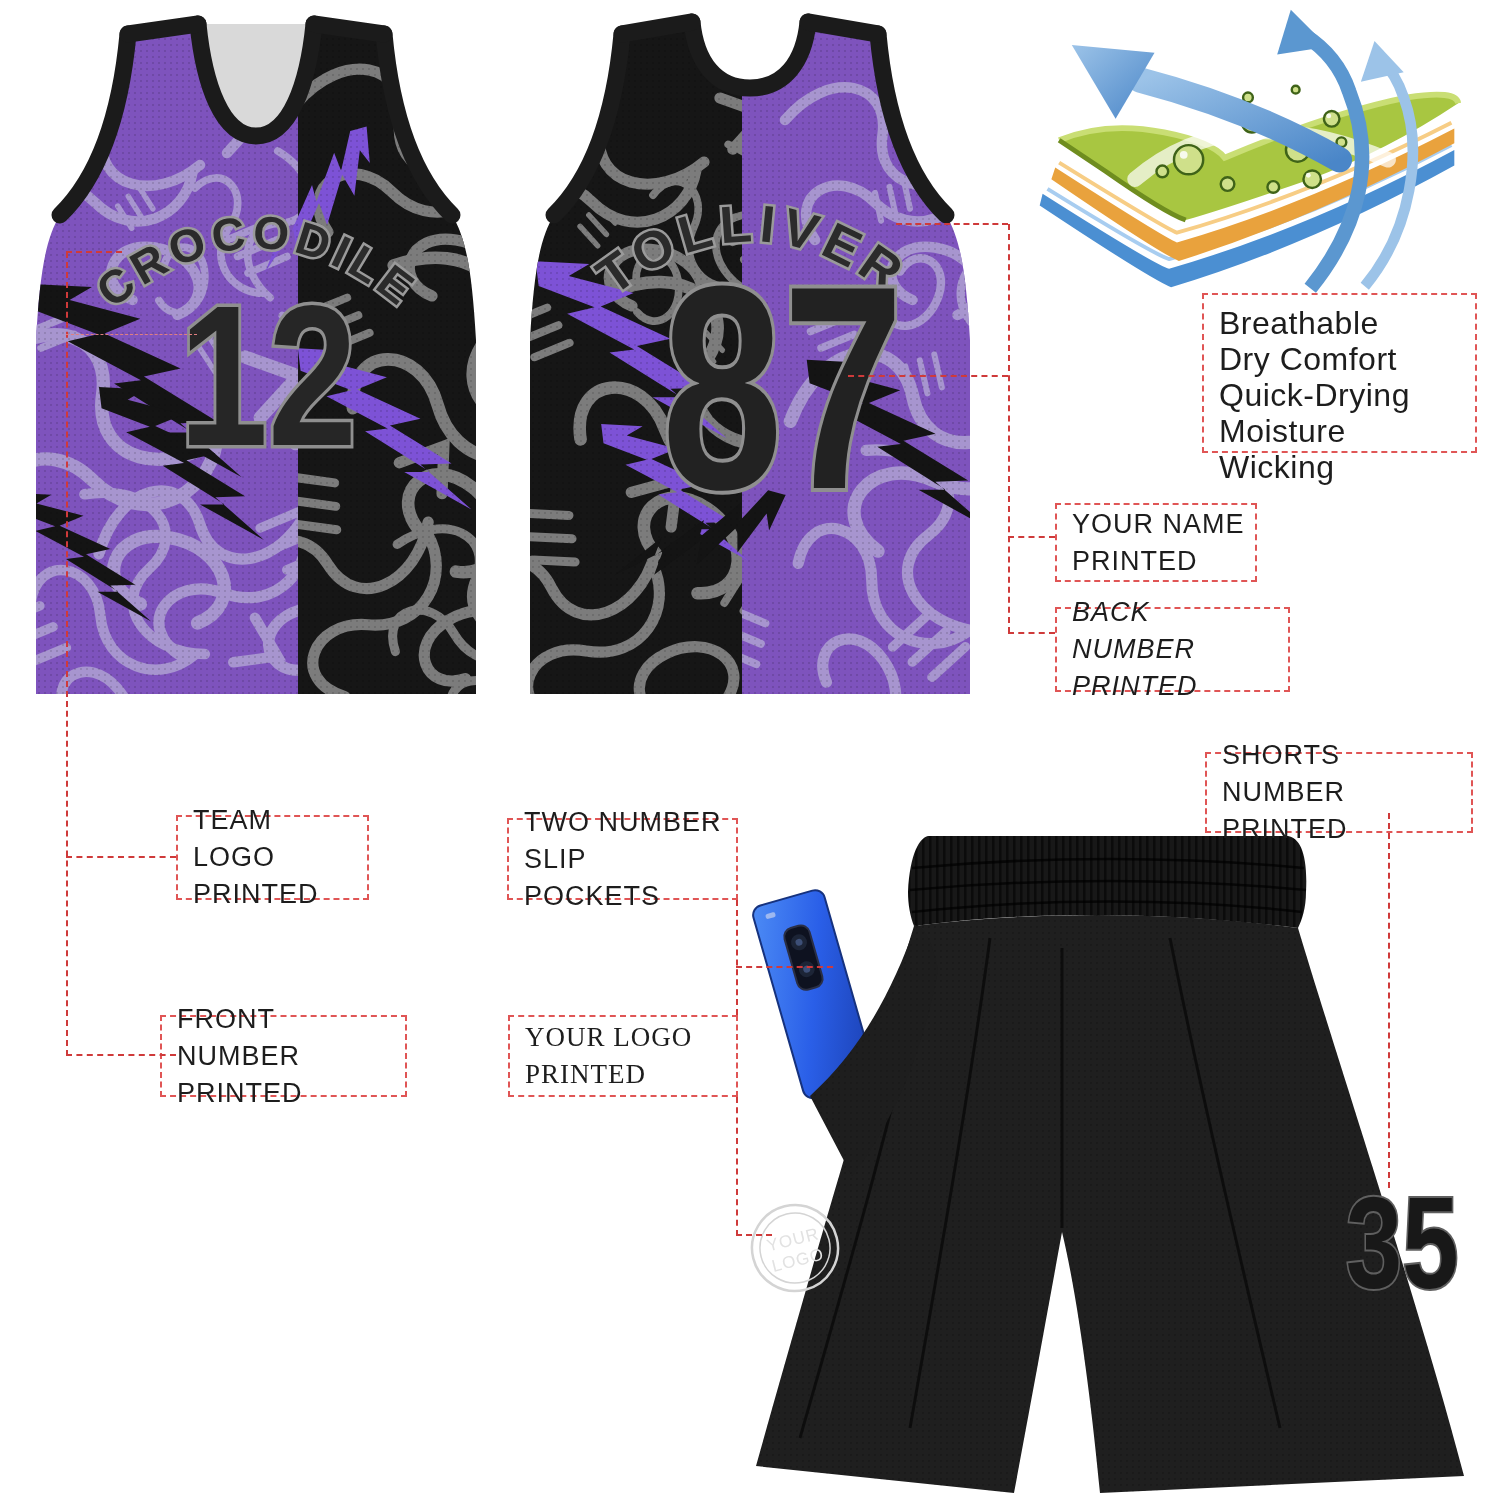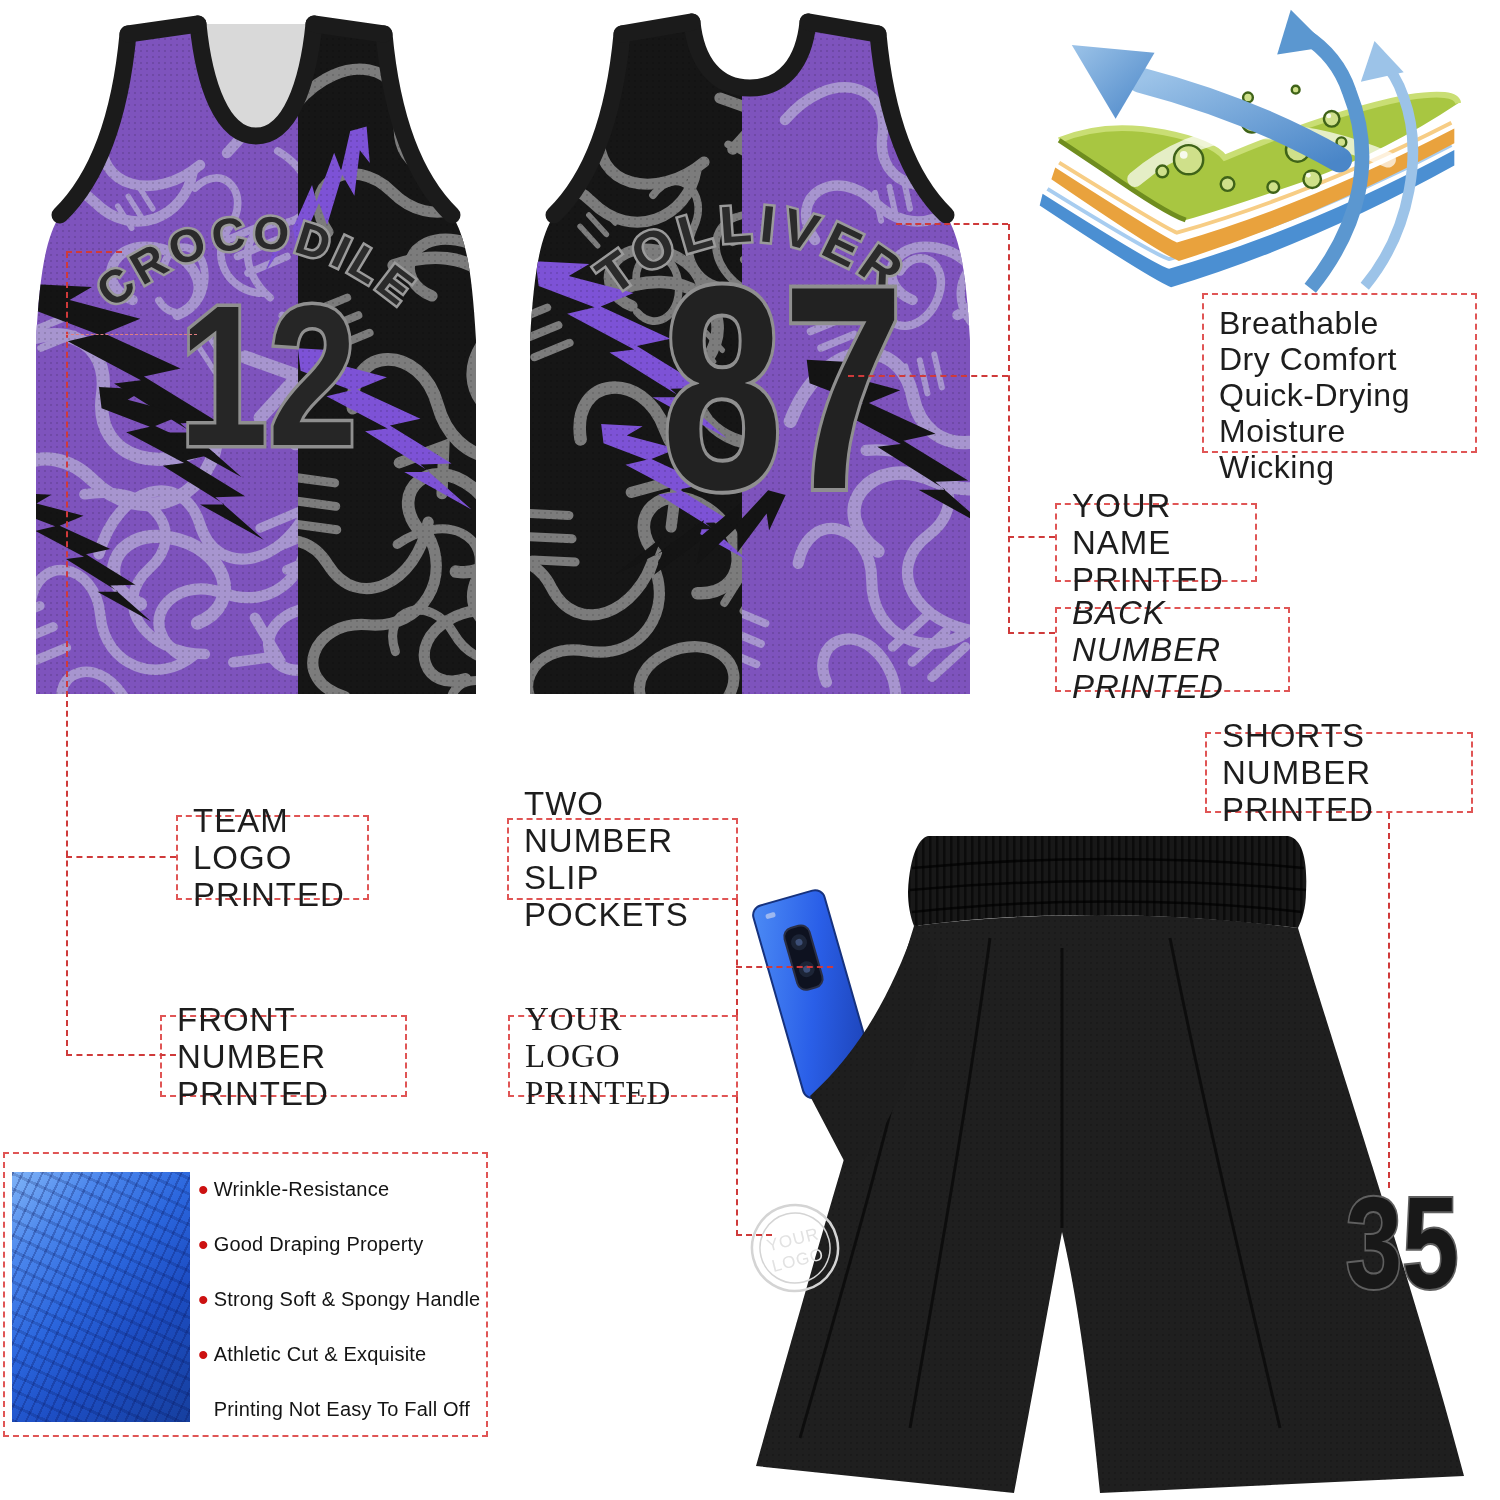--- a/index.html
+++ b/index.html
@@ -5,21 +5,21 @@
   html,body{margin:0;padding:0;background:#ffffff;}
   #stage{position:relative;width:1500px;height:1500px;background:#ffffff;overflow:hidden;
          font-family:"Liberation Sans", sans-serif;}
   .abs{position:absolute;}
   svg text{font-family:"Liberation Sans", sans-serif;}
 
   
   .callout{
     position:absolute;box-sizing:border-box;background:#ffffff;
     border:2px dashed #e05555;color:#1d1d1d;
-    font-size:33px;line-height:37px;letter-spacing:1px;
+    font-size:27px;line-height:37px;letter-spacing:1px;
     display:flex;align-items:center;padding:4px 10px 4px 15px;
     white-space:pre-line;
   }
 
   
   .leader-h{position:absolute;height:0;border-top:2px dashed #cf3a3a;}
   .leader-v{position:absolute;width:0;border-left:2px dashed #cf3a3a;}
   .leader-h.thin{border-top:1px dashed #e07f7f;}
 
   
@@ -281,21 +281,21 @@
 Dry Comfort
 Quick-Drying
 Moisture Wicking</div>
 
   <div class="callout" style="left:1055px;top:503px;width:202px;height:79px;">YOUR NAME
 PRINTED</div>
 
   <div class="callout" style="left:1055px;top:607px;width:235px;height:85px;font-style:italic;">BACK NUMBER
 PRINTED</div>
 
-  <div class="callout" style="left:1205px;top:732px;width:268px;height:81px;">SHORTS NUMBER
+  <div class="callout" style="left:1205px;top:752px;width:268px;height:81px;">SHORTS NUMBER
 PRINTED</div>
 
   <div class="callout" style="left:176px;top:815px;width:193px;height:85px;">TEAM LOGO
 PRINTED</div>
 
   <div class="callout" style="left:507px;top:818px;width:231px;height:82px;">TWO NUMBER
 SLIP POCKETS</div>
 
   <div class="callout" style="left:160px;top:1015px;width:247px;height:82px;">FRONT NUMBER
 PRINTED</div>
@@ -314,24 +314,14 @@
   <div class="leader-h" style="left:848px;top:375px;width:160px;"></div>
   <div class="leader-h" style="left:1008px;top:536px;width:47px;"></div>
   <div class="leader-h" style="left:1008px;top:632px;width:47px;"></div>
 
   <div class="leader-v" style="left:736px;top:900px;height:115px;"></div>
   <div class="leader-h" style="left:736px;top:966px;width:97px;"></div>
   <div class="leader-v" style="left:736px;top:1097px;height:139px;"></div>
   <div class="leader-h" style="left:736px;top:1234px;width:36px;"></div>
   <div class="leader-v" style="left:1388px;top:813px;height:375px;"></div>
 
-  <div id="feature-box">
-    <div id="fabric-swatch"></div>
-    <ul id="feature-list">
-      <li>Wrinkle-Resistance</li>
-      <li>Good Draping Property</li>
-      <li>Strong Soft &amp; Spongy Handle</li>
-      <li>Athletic Cut &amp; Exquisite</li>
-      <li class="no-bullet">Printing Not Easy To Fall Off</li>
-    </ul>
-  </div>
 
 </div>
 
 </body></html>

